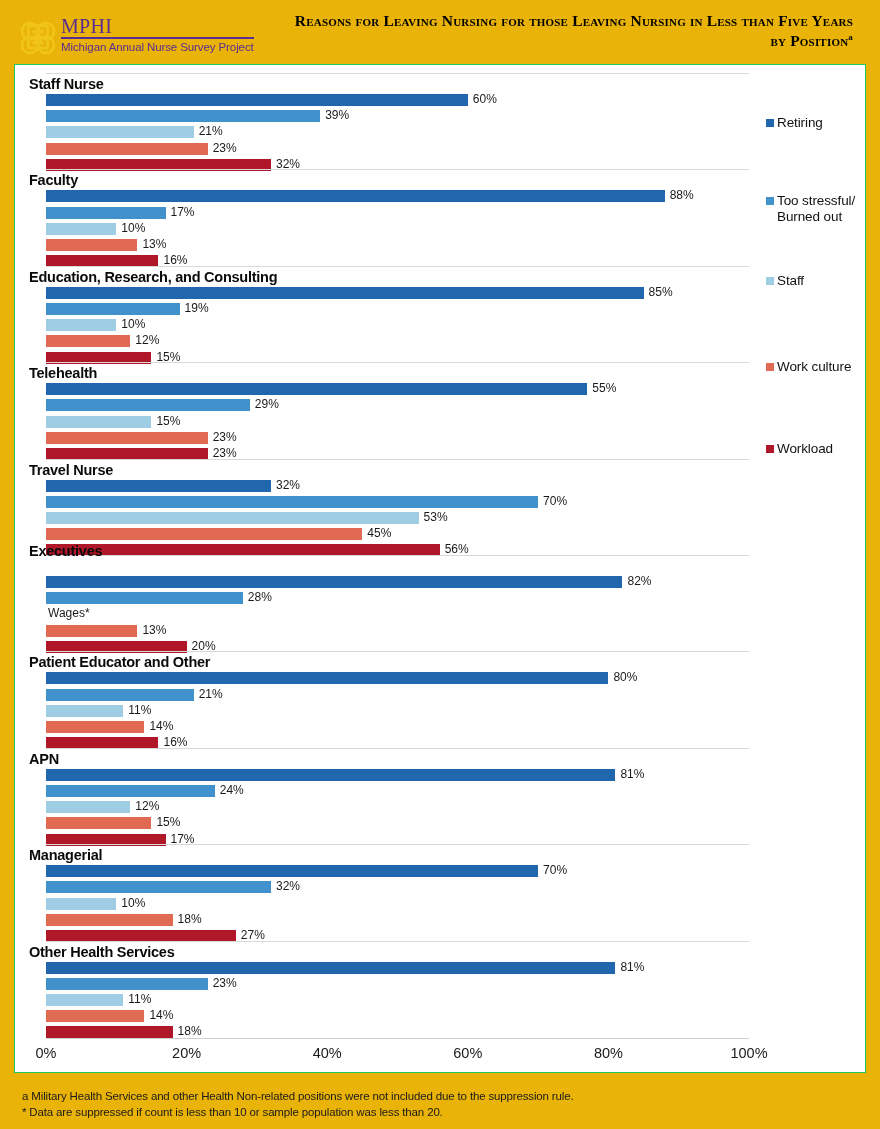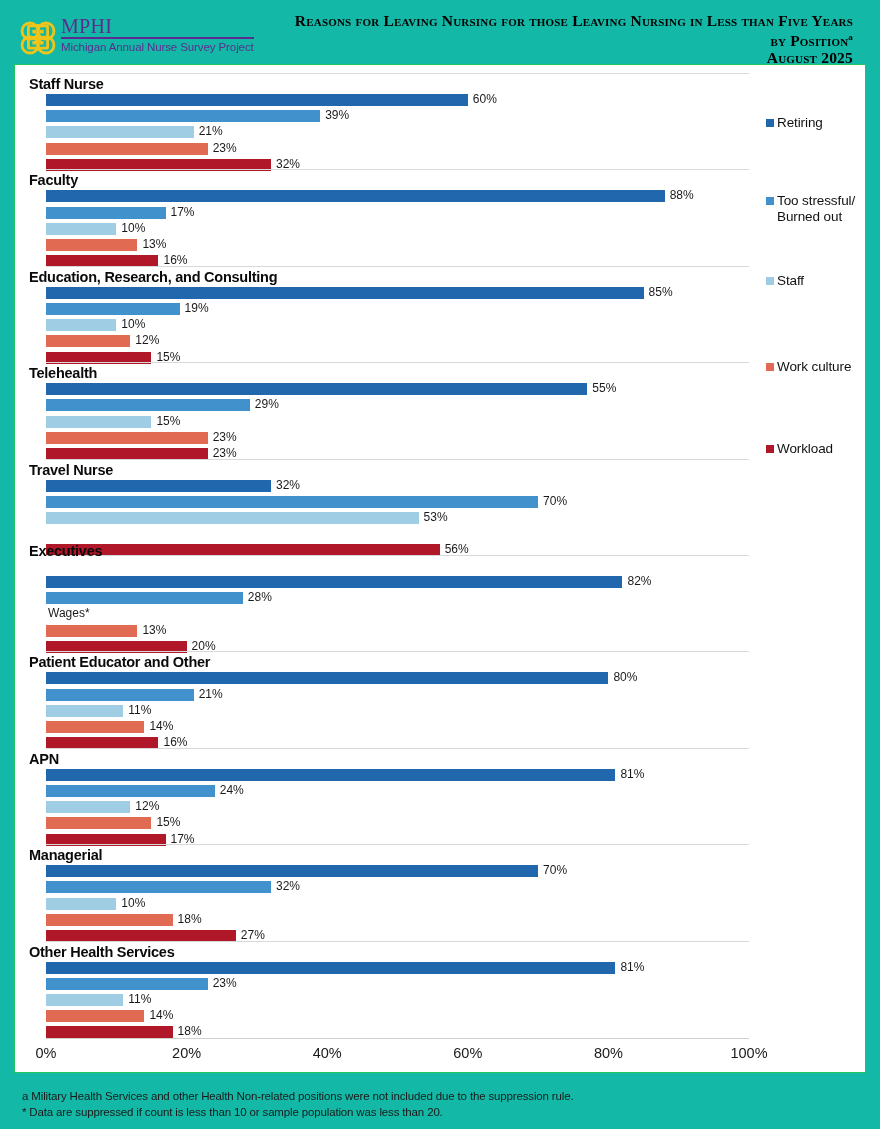--- a/index.html
+++ b/index.html
@@ -8,21 +8,21 @@
     width: 880px; height: 1129px;
     background: #ffffff;
     font-family: "Liberation Sans", sans-serif;
     -webkit-font-smoothing: antialiased;
   }
 
   #page {
     position: relative;
     width: 880px;
     height: 1129px;
-    background: #14b8a6;
+    background: #eab308;
     overflow: hidden;
   }
 
   
   #header {
     position: absolute;
     left: 0; top: 0;
     width: 880px; height: 62px;
   }
 
@@ -241,21 +241,20 @@
         <span id="logo-acronym">MPHI</span>
         <span id="logo-tagline">Michigan Annual Nurse Survey Project</span>
       </div>
     </div>
 
     <div id="title-block">
       <div class="title-line l1">Reasons for Leaving Nursing for those Leaving Nursing in Less than Five Years</div>
       <div class="title-line l2">
         <span>by Position</span><span class="sup">a</span>
       </div>
-      <div class="title-line l3">August 2025</div>
     </div>
   </div>
 
   <div id="chart-frame">
     <div id="plot">
         <div class="group-sep" style="top: 8px;"></div>
         <div class="group-label" style="top: 11px;">Staff Nurse</div>
         <div class="group" style="top: 29px; height: 81px;">
           <div class="bar-row" style="top: 0px; width: 703px;">
             <div class="bar" style="width: 421.8px; background: rgb(33, 103, 174);"></div>
@@ -357,20 +356,24 @@
             <div class="bar" style="width: 224.96px; background: rgb(33, 103, 174);"></div>
             <div class="bar-value" style="left: 229.96px;">32%</div>
           </div>
           <div class="bar-row" style="top: 16.2px; width: 703px;">
             <div class="bar" style="width: 492.1px; background: rgb(65, 145, 205);"></div>
             <div class="bar-value" style="left: 497.1px;">70%</div>
           </div>
           <div class="bar-row" style="top: 32.4px; width: 703px;">
             <div class="bar" style="width: 372.59px; background: rgb(158, 205, 228);"></div>
             <div class="bar-value" style="left: 377.59px;">53%</div>
+          </div>
+          <div class="bar-row" style="top: 48.6px; width: 703px;">
+            <div class="bar" style="width: 316.35px; background: rgb(224, 107, 82);"></div>
+            <div class="bar-value" style="left: 321.35px;">45%</div>
           </div>
           <div class="bar-row" style="top: 64.8px; width: 703px;">
             <div class="bar" style="width: 393.68px; background: rgb(176, 23, 41);"></div>
             <div class="bar-value" style="left: 398.68px;">56%</div>
           </div>
         </div>
         <div class="group-sep" style="top: 490px;"></div>
         <div class="group-label" style="top: 478px;">Executives</div>
         <div class="group" style="top: 511px; height: 81px;">
           <div class="bar-row" style="top: 0px; width: 703px;">

